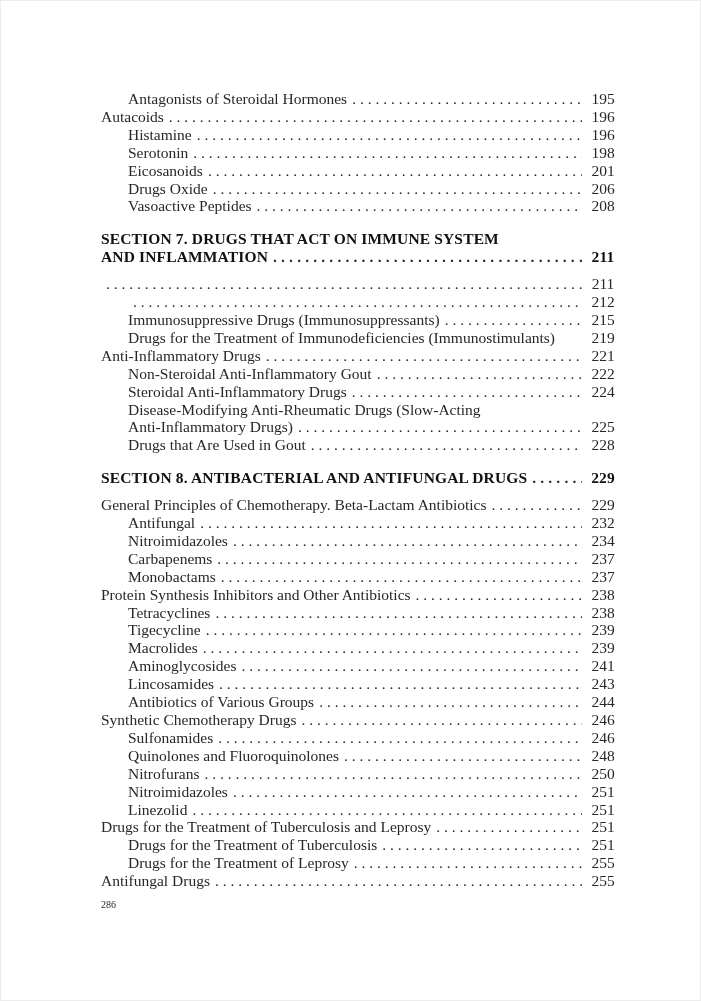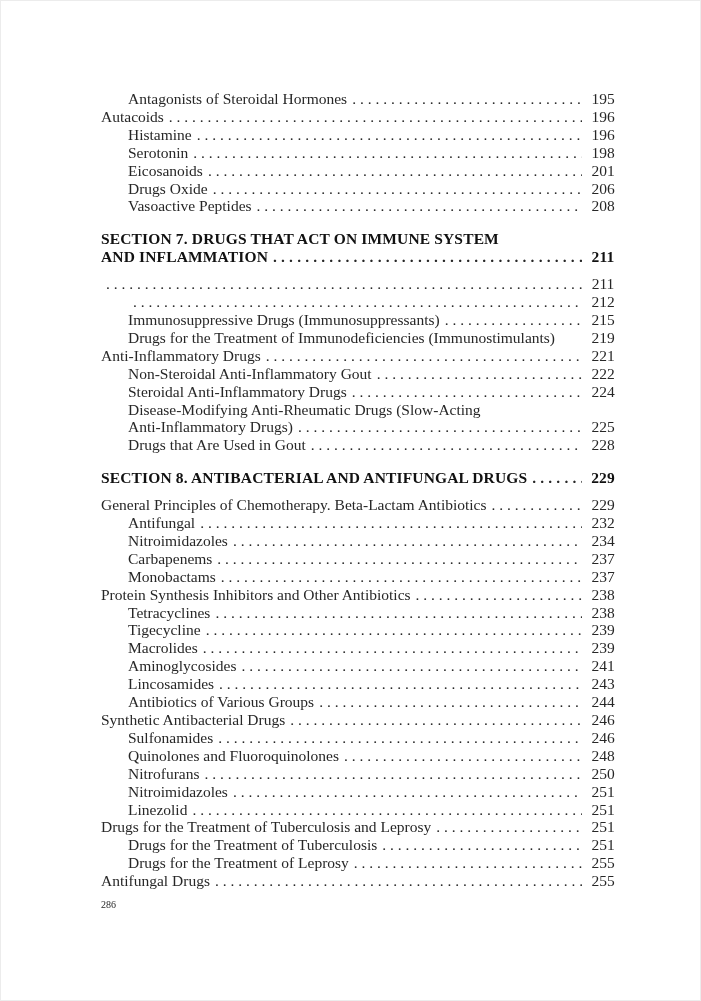--- a/index.html
+++ b/index.html
@@ -229,21 +229,21 @@
           <span class="label">Lincosamides</span>
           <span class="dots">. . . . . . . . . . . . . . . . . . . . . . . . . . . . . . . . . . . . . . . . . . . . . . . . . . . . . . . . . . . . . . . . . . . . . . . . . . . . . . . . . . . . . . . . . . . . . . . . . . . . . . . . . . . . . . . . . . . . . . . . . . . . . . . . . .</span>
           <span class="pagenum">243</span>
         </div>
         <div class="row indent-1">
           <span class="label">Antibiotics of Various Groups</span>
           <span class="dots">. . . . . . . . . . . . . . . . . . . . . . . . . . . . . . . . . . . . . . . . . . . . . . . . . . . . . . . . . . . . . . . . . . . . . . . . . . . . . . . . . . . . . . . . . . . . . . . . . . . . . . . . . . . . . . . . . . . . . . . . . . . . . . . . . .</span>
           <span class="pagenum">244</span>
         </div>
         <div class="row indent-0">
-          <span class="label">Synthetic Antibacterial Drugs</span>
+          <span class="label">Synthetic Chemotherapy Drugs</span>
           <span class="dots">. . . . . . . . . . . . . . . . . . . . . . . . . . . . . . . . . . . . . . . . . . . . . . . . . . . . . . . . . . . . . . . . . . . . . . . . . . . . . . . . . . . . . . . . . . . . . . . . . . . . . . . . . . . . . . . . . . . . . . . . . . . . . . . . . .</span>
           <span class="pagenum">246</span>
         </div>
         <div class="row indent-1">
           <span class="label">Sulfonamides</span>
           <span class="dots">. . . . . . . . . . . . . . . . . . . . . . . . . . . . . . . . . . . . . . . . . . . . . . . . . . . . . . . . . . . . . . . . . . . . . . . . . . . . . . . . . . . . . . . . . . . . . . . . . . . . . . . . . . . . . . . . . . . . . . . . . . . . . . . . . .</span>
           <span class="pagenum">246</span>
         </div>
         <div class="row indent-1">
           <span class="label">Quinolones and Fluoroquinolones</span>

